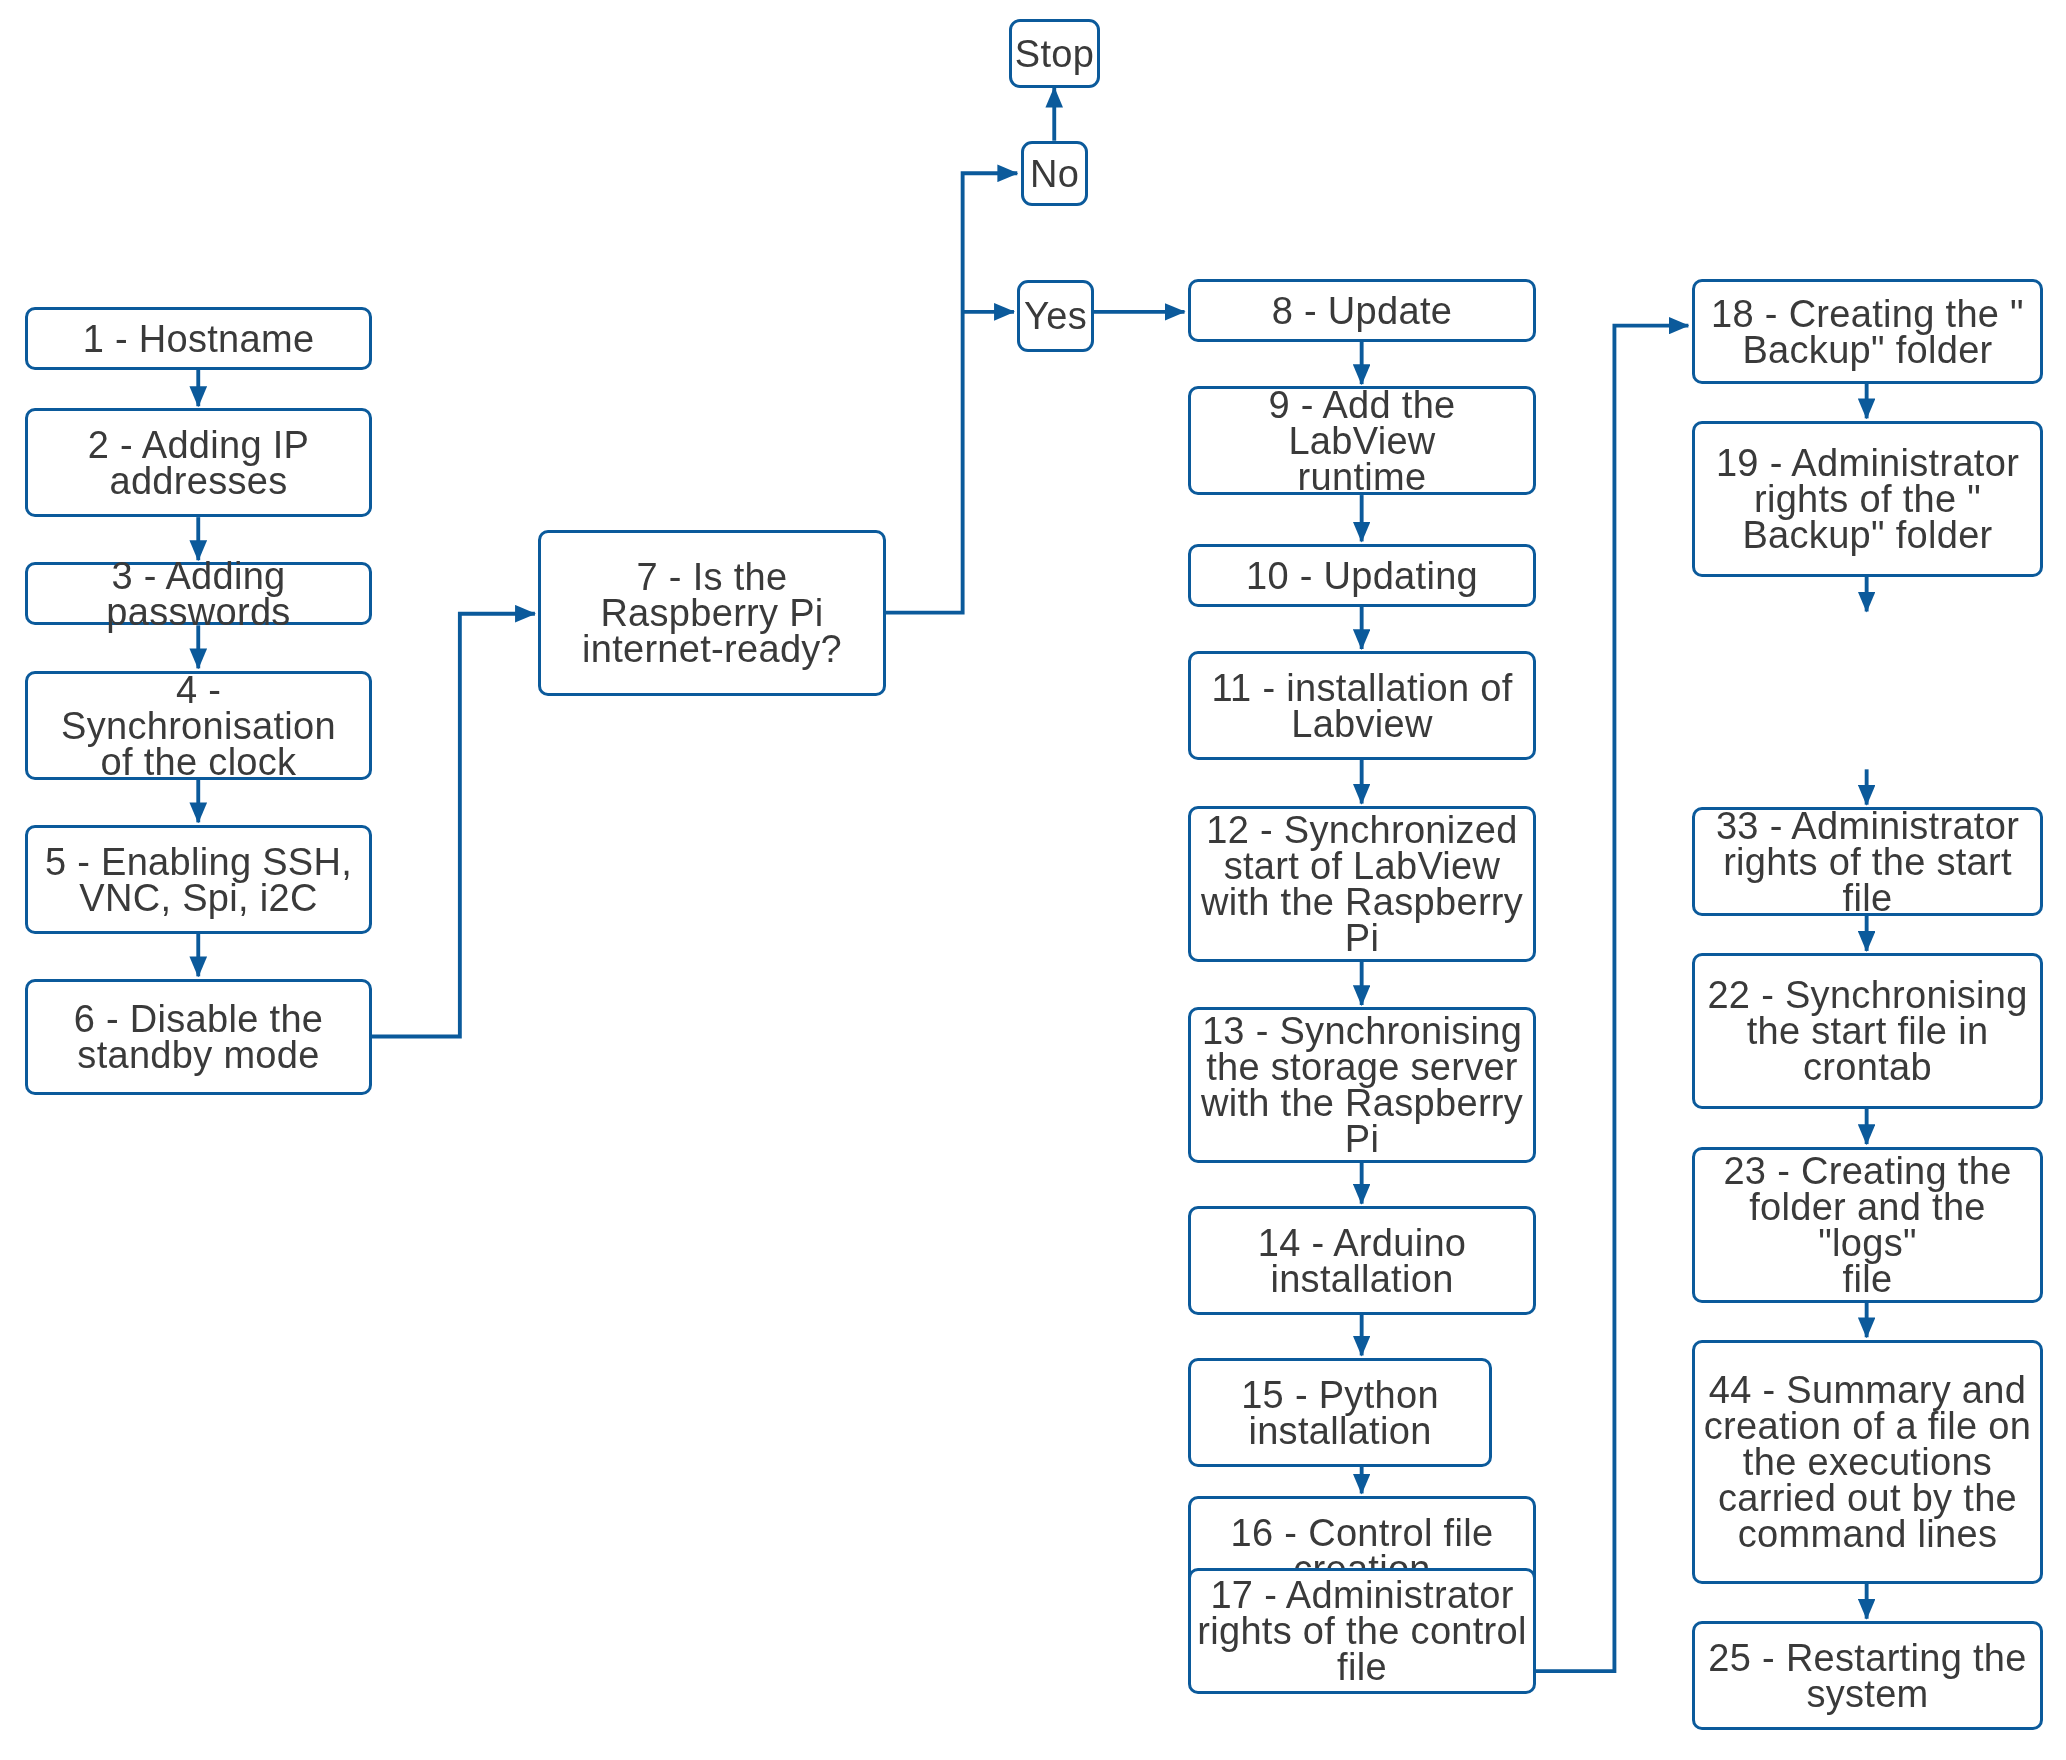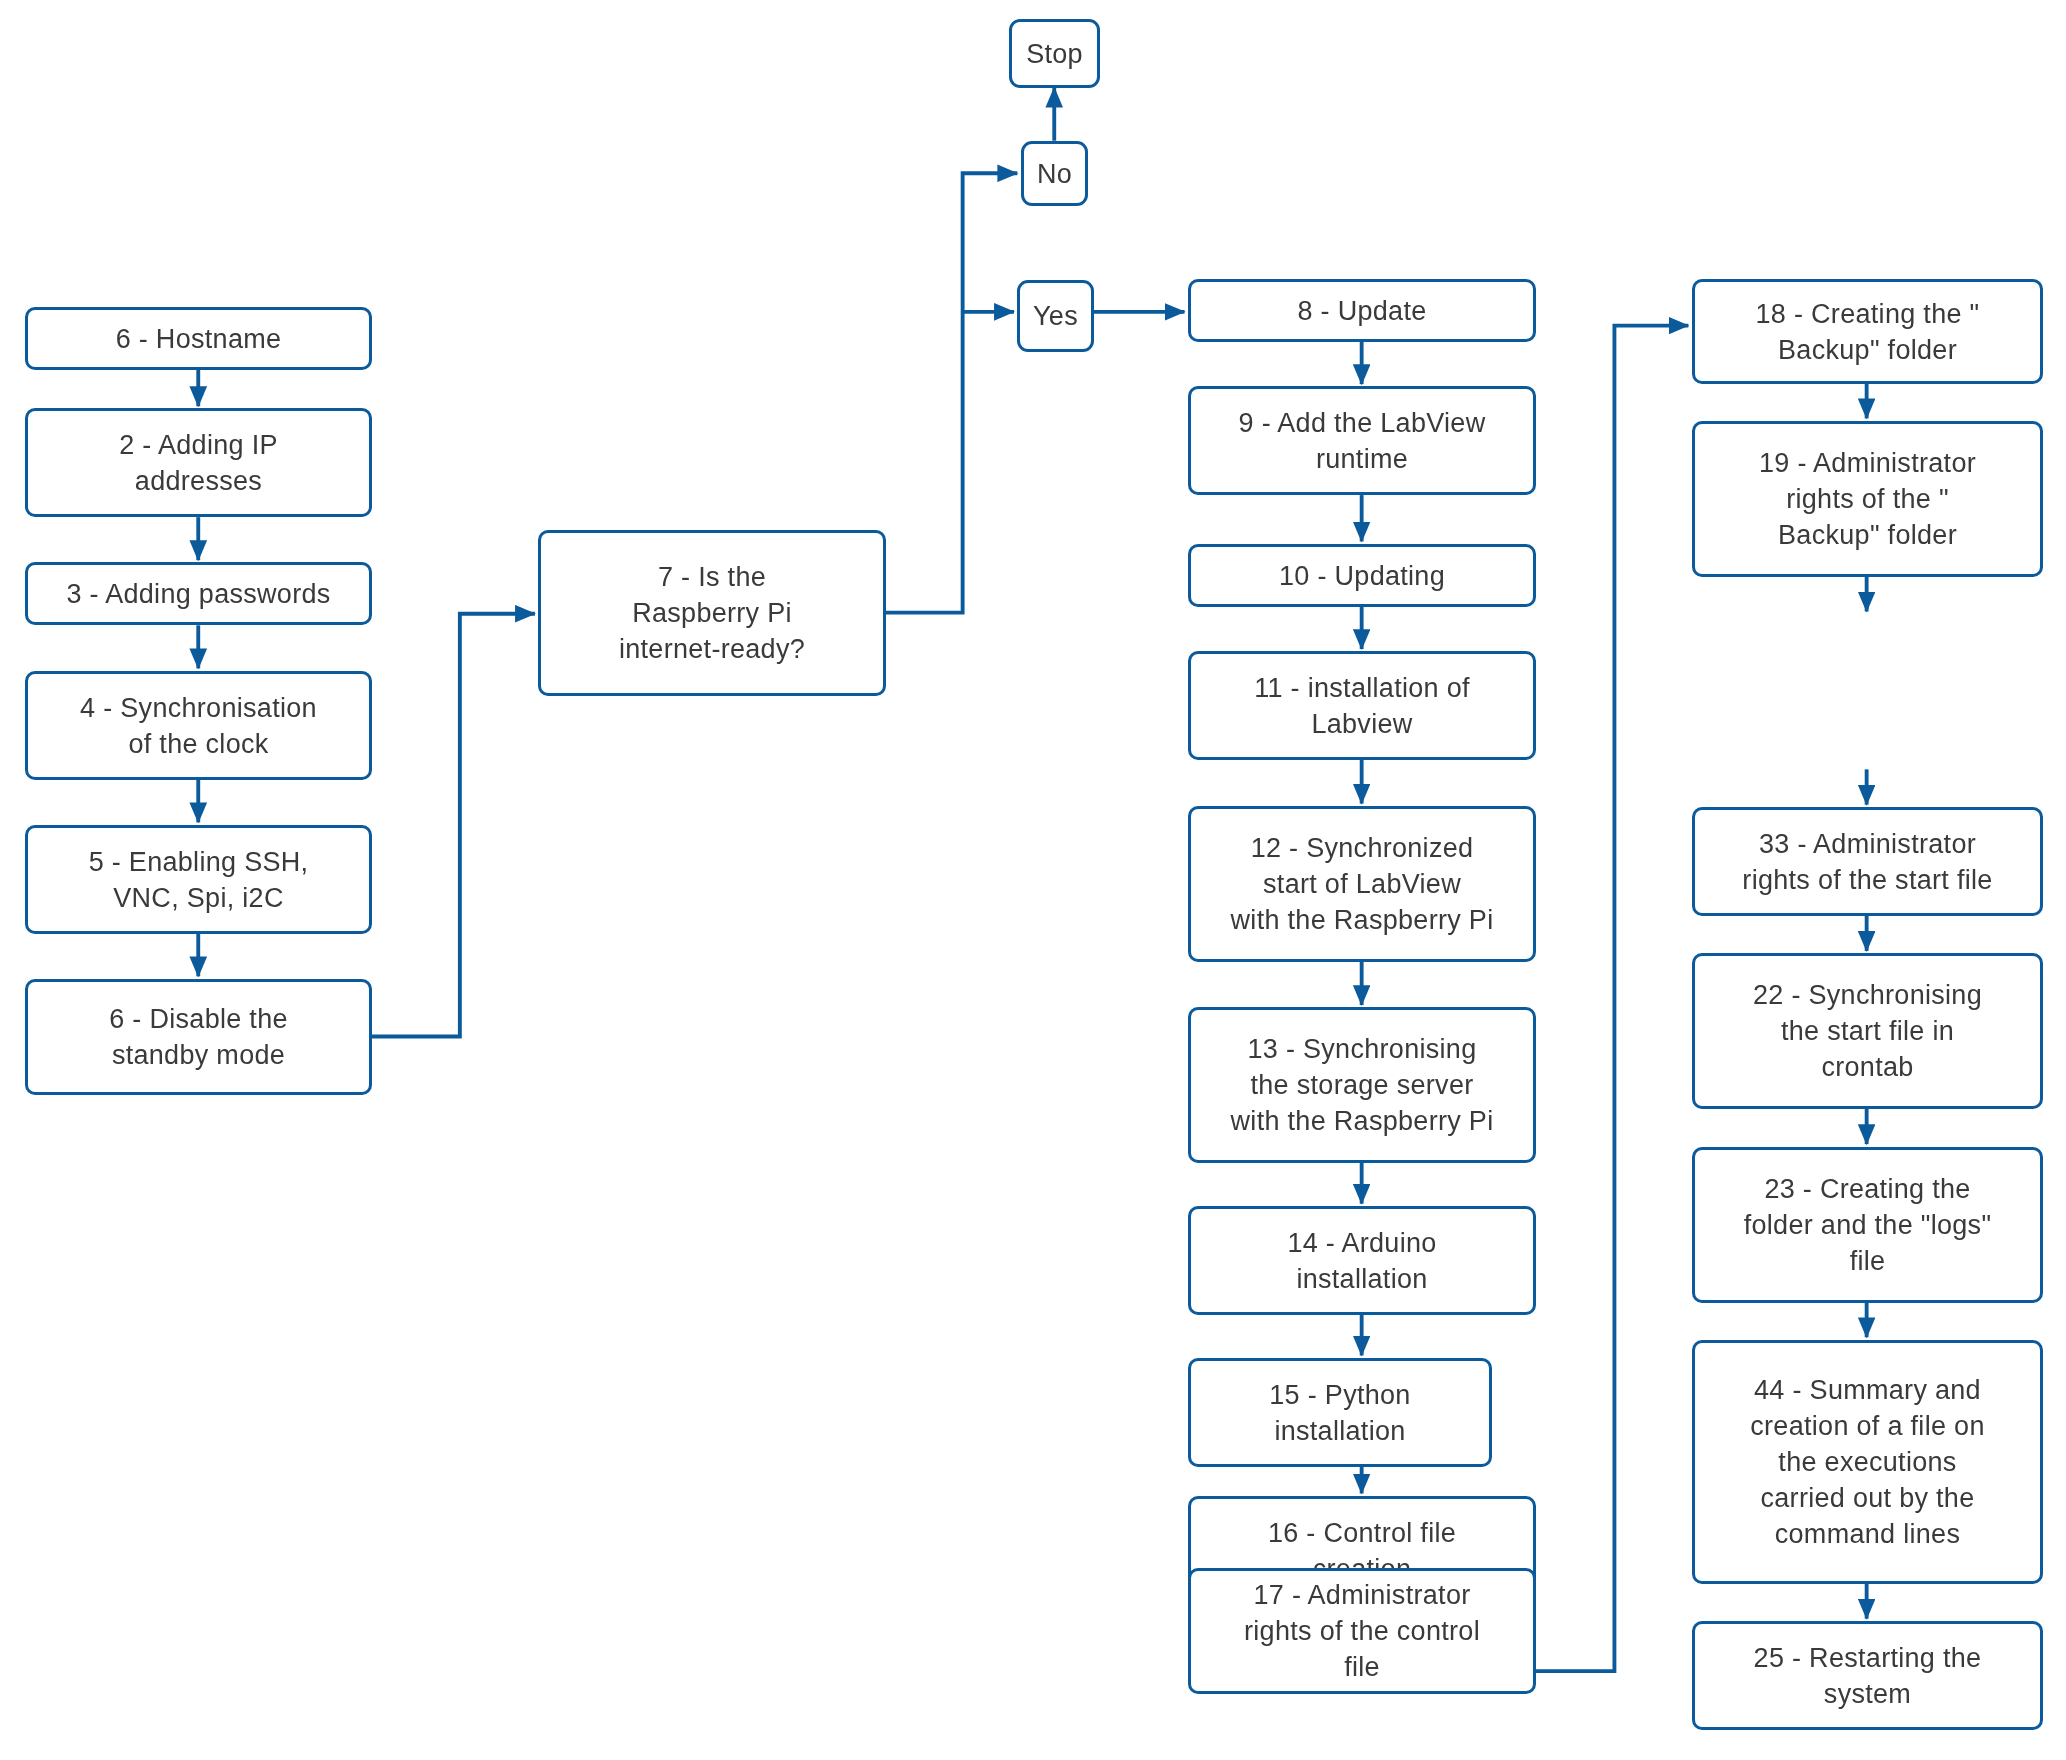--- a/index.html
+++ b/index.html
@@ -30,21 +30,21 @@
     position:absolute;
     box-sizing:border-box;
     border:3.9px solid var(--stroke);
     border-radius:10px;
     background:var(--bg);
     display:flex;
     align-items:center;
     justify-content:center;
     text-align:center;
     color:var(--text);
-    font-size:27px;
+    font-size:38px;
     line-height:36px;
     letter-spacing:0.3px;
     white-space:pre-line;
     padding:3.3px 5.5px;
   }
   .node.small{
     border-radius:11px;
   }
 </style>
 </head>
@@ -81,21 +81,21 @@
     <path class="wire" d="M3382,695 V758" marker-end="url(#arw)"></path>
     <path class="wire" d="M3382,1044 V1108" marker-end="url(#arw)"></path>
     <path class="wire" d="M3382,1394 V1458" marker-end="url(#arw)"></path>
     <path class="wire" d="M3382,1659 V1723" marker-end="url(#arw)"></path>
     <path class="wire" d="M3382,2009 V2073" marker-end="url(#arw)"></path>
     <path class="wire" d="M3382,2359 V2423" marker-end="url(#arw)"></path>
     <path class="wire" d="M3382,2869 V2933" marker-end="url(#arw)"></path>
   </svg>
 
   <div class="node" style="left:25px;top:307px;width:347px;height:63px">
-    <span>6 - Hostname</span>
+    <span>1 - Hostname</span>
   </div>
   <div class="node" style="left:25px;top:408px;width:347px;height:109px">
     <span>2 - Adding IP
 addresses</span>
   </div>
   <div class="node" style="left:25px;top:562px;width:347px;height:63px">
     <span>3 - Adding passwords</span>
   </div>
   <div class="node" style="left:25px;top:671px;width:347px;height:109px">
     <span>4 - Synchronisation

